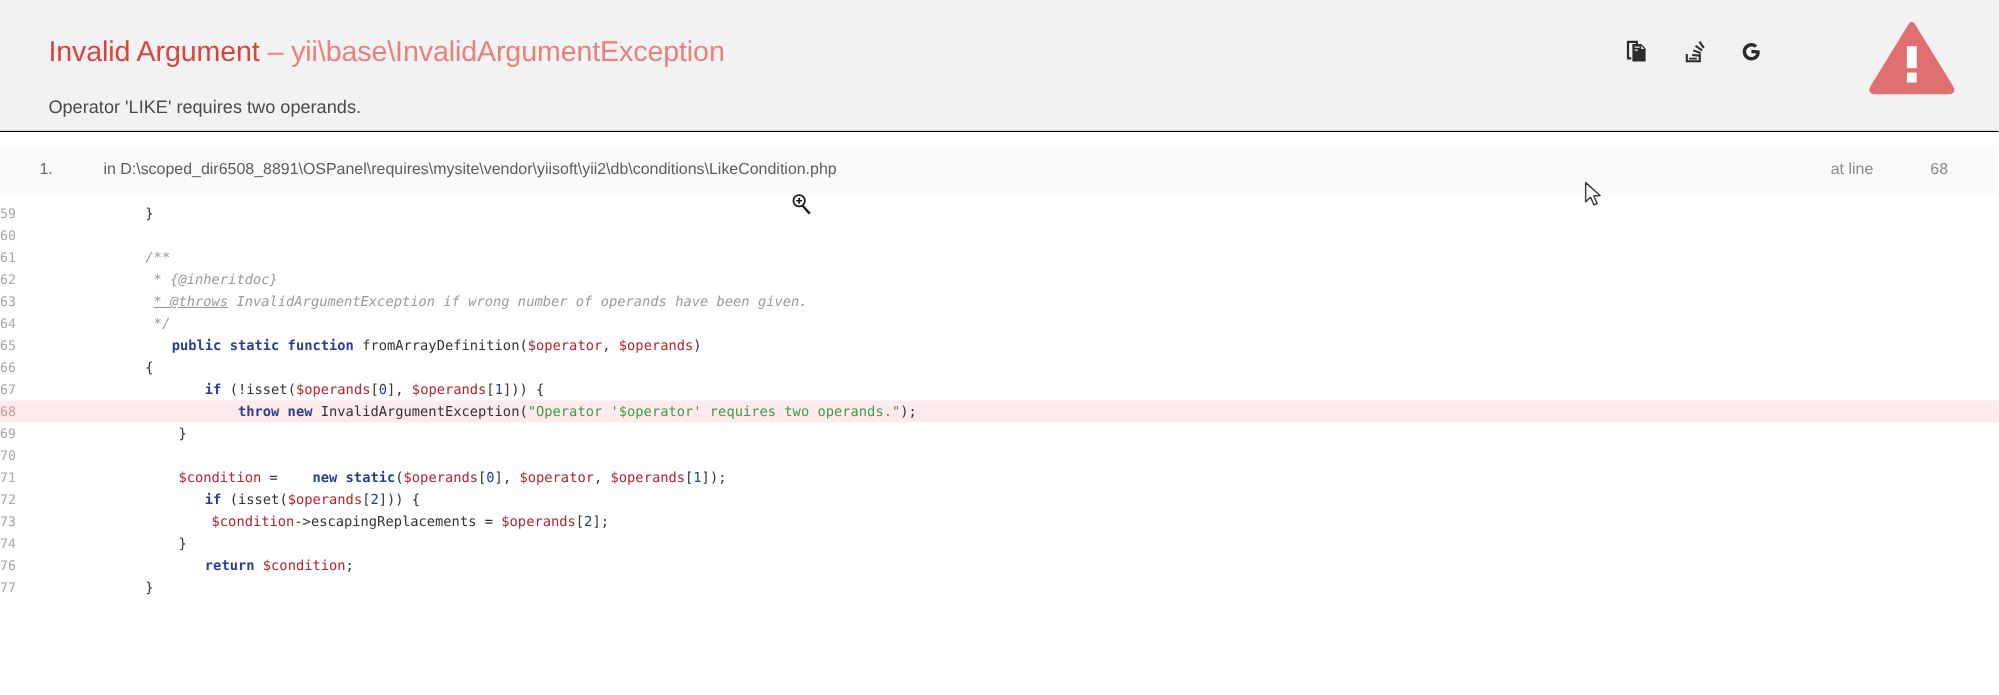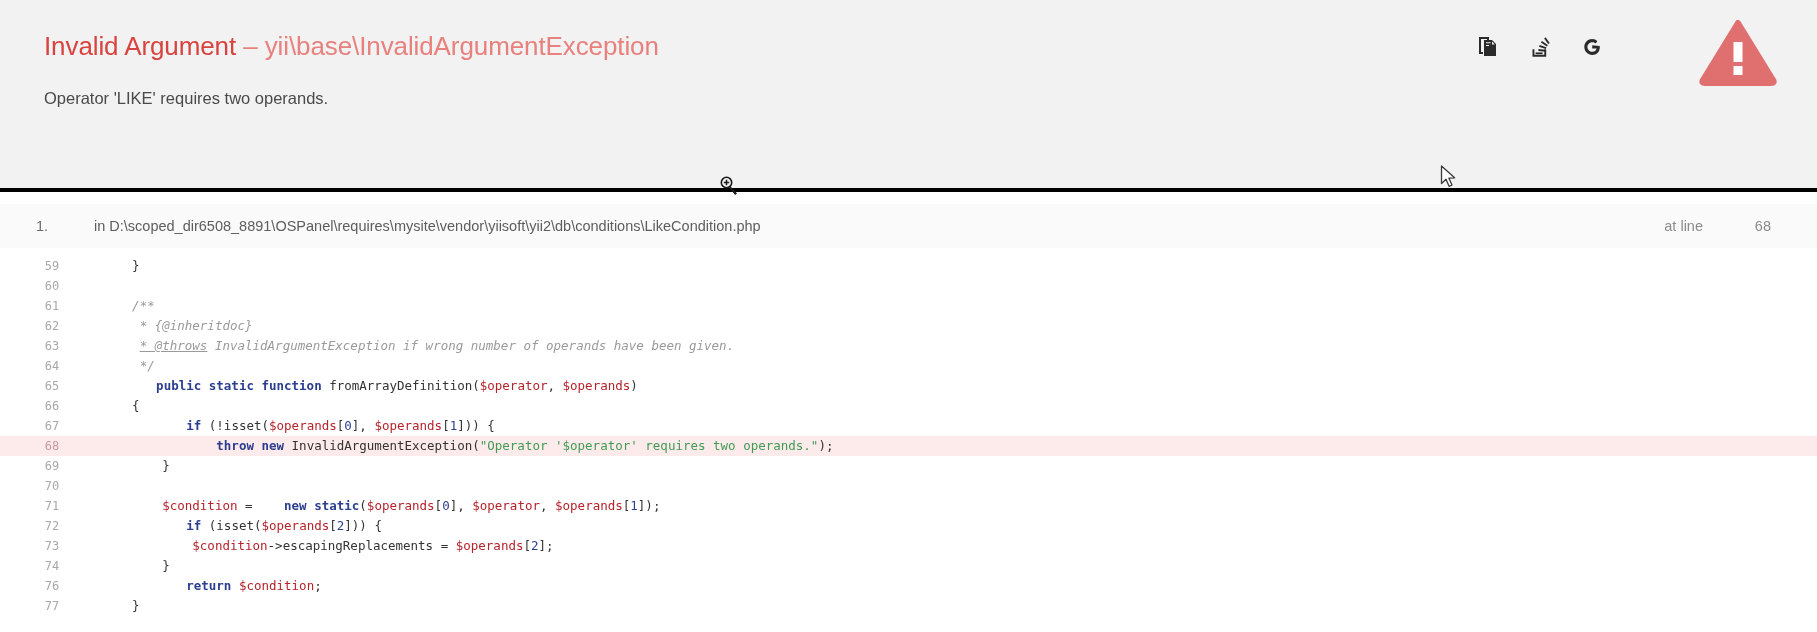--- a/index.html
+++ b/index.html
@@ -7,23 +7,23 @@
     margin: 0; padding: 0;
     width: 1817px; height: 632px;
     background: #ffffff;
     font-family: "Liberation Sans", sans-serif;
     overflow: hidden;
   }
 
   
   .error-header {
     position: relative;
-    height: 192px;
+    height: 120px;
     background: #f2f2f2;
-    border-bottom: 4px solid #000000;
+    border-bottom: 1px solid #000000;
     padding: 30px 44px 0 44px;
   }
   .title-line {
     font-size: 26px;
     line-height: 1.25;
     letter-spacing: -0.1px;
     white-space: nowrap;
   }
   .title-name {
     color: #d9433f;
@@ -121,26 +121,25 @@
     display: flex;
     align-items: center;
     height: 20px;
     line-height: 20px;
     white-space: pre;
   }
   .code-line.hl { background: #fdeaea; }
   .ln {
     width: 78px;
     flex: 0 0 auto;
-    text-align: center;
+    text-align: left;
     padding-right: 10px;
     color: #a8a8a8;
     font-size: 12px;
     user-select: none;
-    padding-left: 36px;
   }
   .code-line.hl .ln { color: #c79b9b; }
   .src {
     flex: 1 1 auto;
     padding-left: 24px;
     color: #333333;
     overflow: hidden;
   }
 
   

